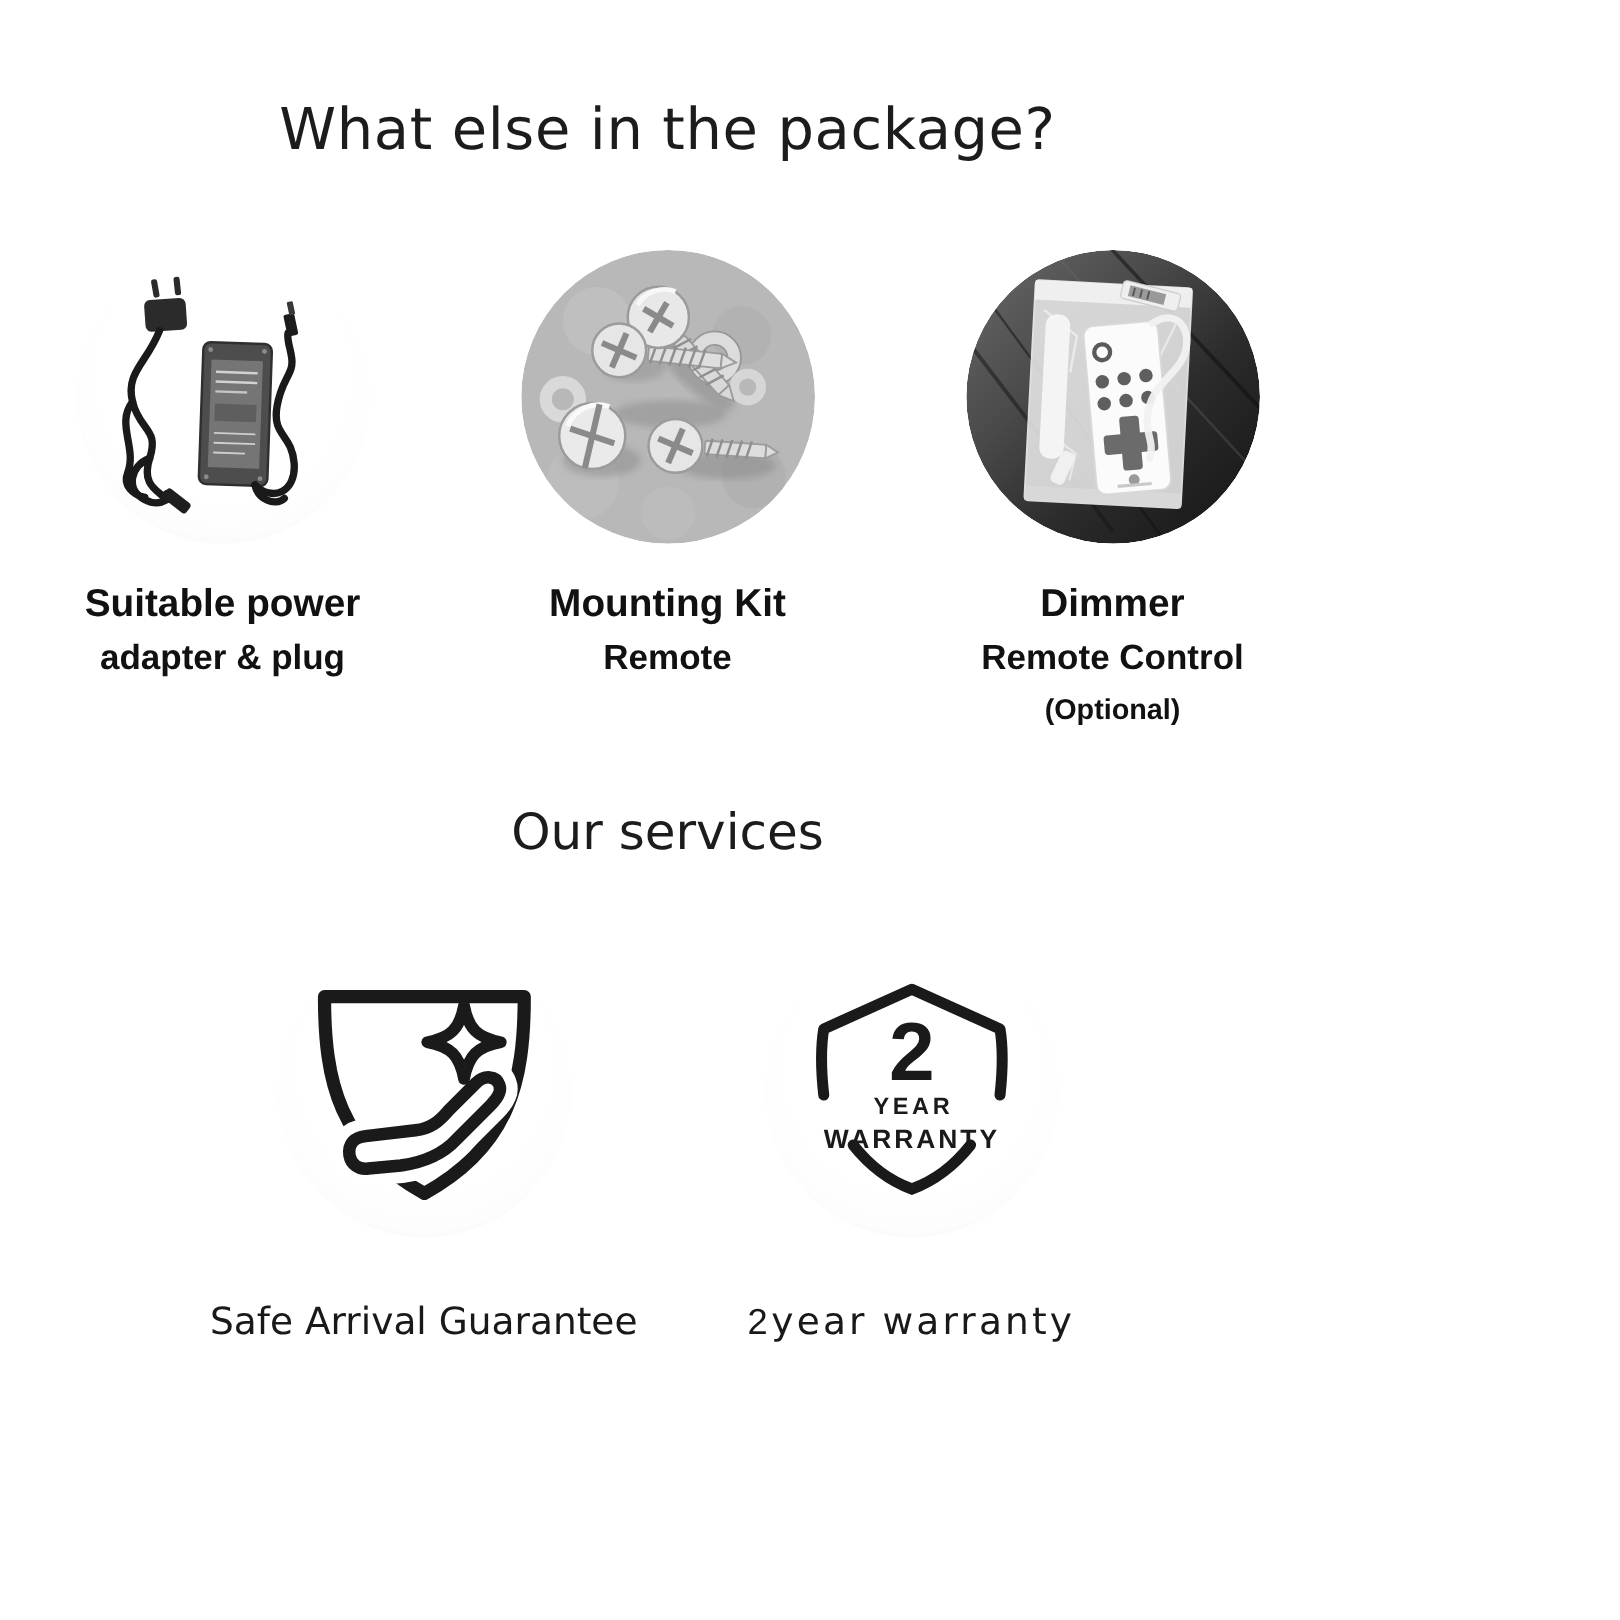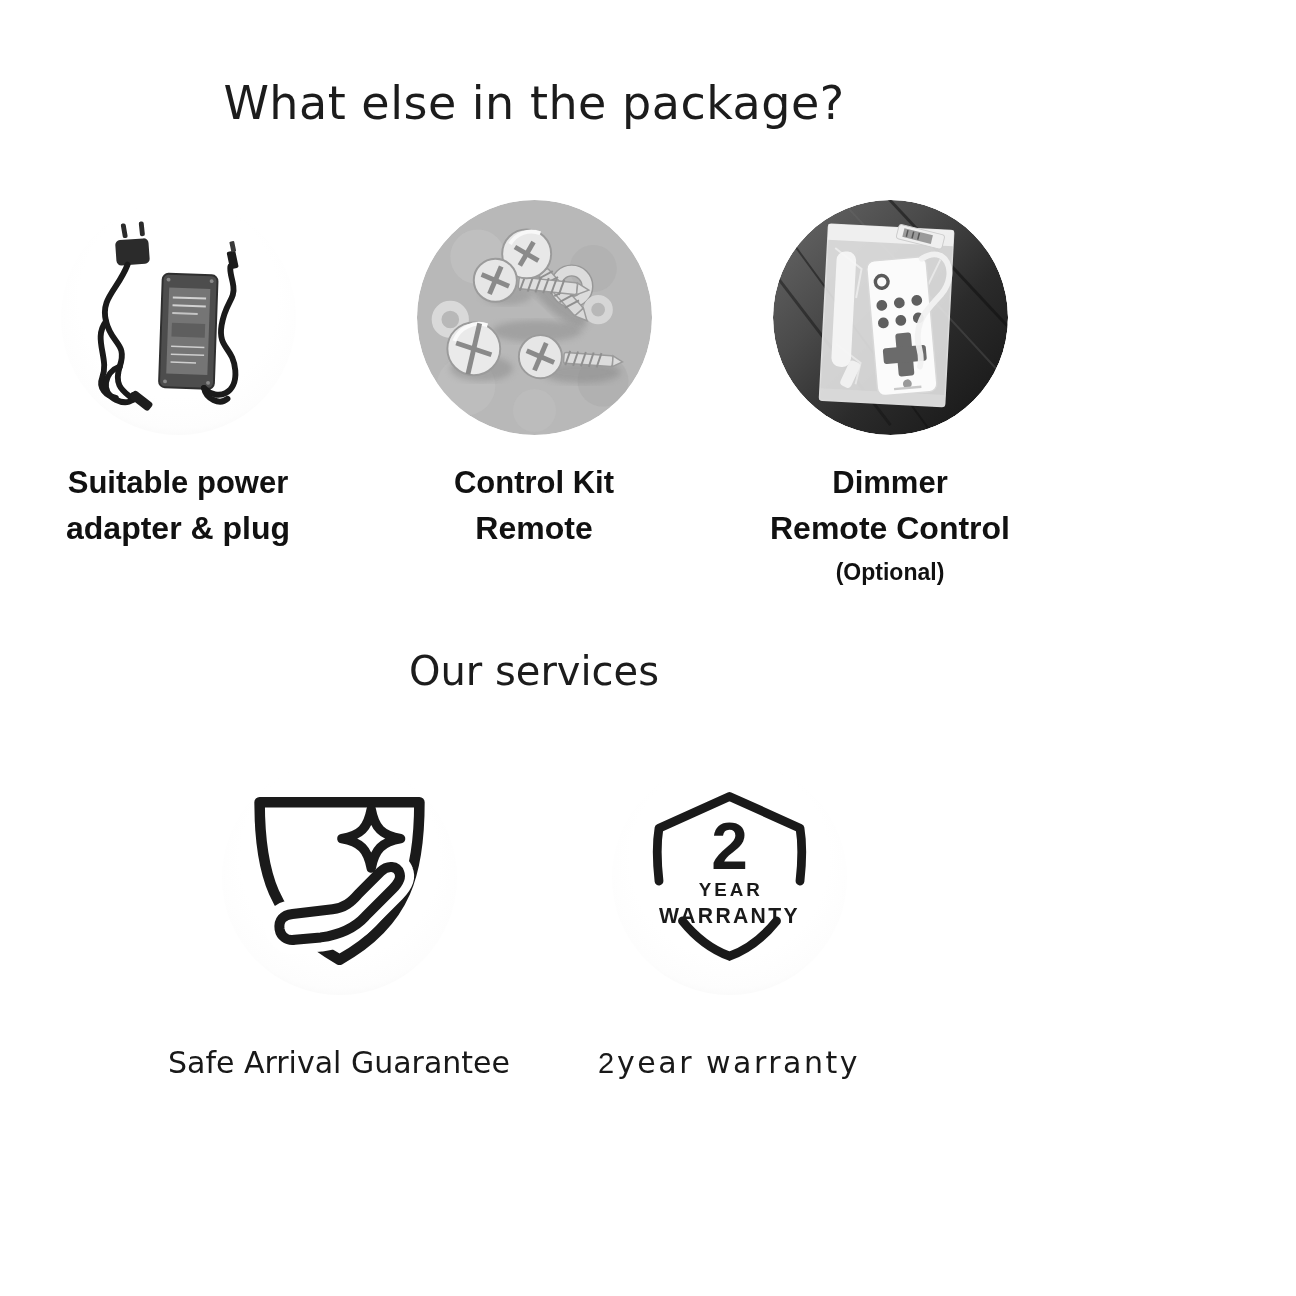--- a/index.html
+++ b/index.html
@@ -17,21 +17,21 @@
   .package-grid{margin-top:70px;}
   .circle{
     width:235px;height:235px;border-radius:50%;overflow:hidden;position:relative;
     background:radial-gradient(circle at 50% 42%, #ffffff 55%, #fdfdfd 72%, #f2f2f2 88%, #e9e9e9 96%, #f7f7f7 100%);
     flex-shrink:0;
   }
   .circle svg{display:block;width:100%;height:100%;}
   .icon-circle{display:flex;align-items:center;justify-content:center;overflow:visible;}
   .icon-circle svg{width:auto;}
   .pkg-title{margin-top:30px;font-size:31px;font-weight:700;text-align:center;color:#111;}
-  .pkg-sub{margin-top:9px;font-size:32px;font-weight:700;text-align:center;color:#111;}
+  .pkg-sub{margin-top:9px;font-size:28px;font-weight:700;text-align:center;color:#111;}
   .pkg-note{margin-top:12px;font-size:23px;font-weight:700;text-align:center;color:#111;min-height:0;}
   .services-title{
     margin-top:62px;text-align:center;font-size:40px;font-weight:400;
     color:#1c1c1c;font-family:"DejaVu Sans",sans-serif;
   }
   .services-grid{margin-top:66px;}
   .svc-label{
     margin-top:50px;font-size:30px;font-weight:400;text-align:center;color:#191919;
     font-family:"DejaVu Sans",sans-serif;white-space:nowrap;
   }
@@ -166,21 +166,21 @@
             <line x1="40" y1="146" x2="76" y2="158" stroke="#8a8a8a" stroke-width="5"></line>
             <line x1="64" y1="126" x2="52" y2="178" stroke="#8a8a8a" stroke-width="5"></line>
           </g>
           <g>
             <circle cx="126" cy="160" r="22" fill="#e6e6e6" stroke="#9b9b9b" stroke-width="2"></circle>
             <line x1="112" y1="154" x2="140" y2="166" stroke="#8a8a8a" stroke-width="5"></line>
             <line x1="132" y1="146" x2="120" y2="174" stroke="#8a8a8a" stroke-width="5"></line>
           </g>
         </svg>
       </div>
-      <div class="pkg-title">Control Kit</div>
+      <div class="pkg-title">Mounting Kit</div>
       <div class="pkg-sub">Remote</div>
       <div class="pkg-note"></div>
     </div>
 
     <div class="col">
       <div class="circle">
         <svg viewBox="0 0 240 240">
           <defs>
             <linearGradient id="wood" x1="0" y1="0" x2="1" y2="1">
               <stop offset="0" stop-color="#6a6a6a"></stop>

